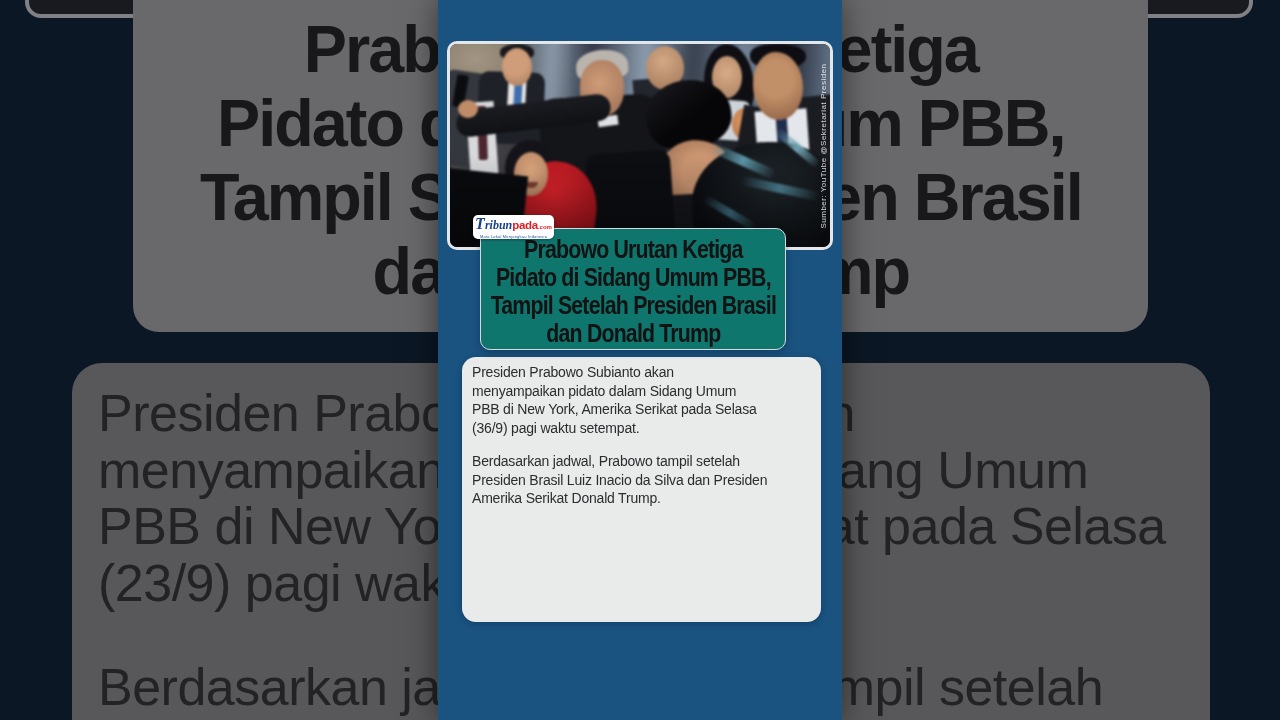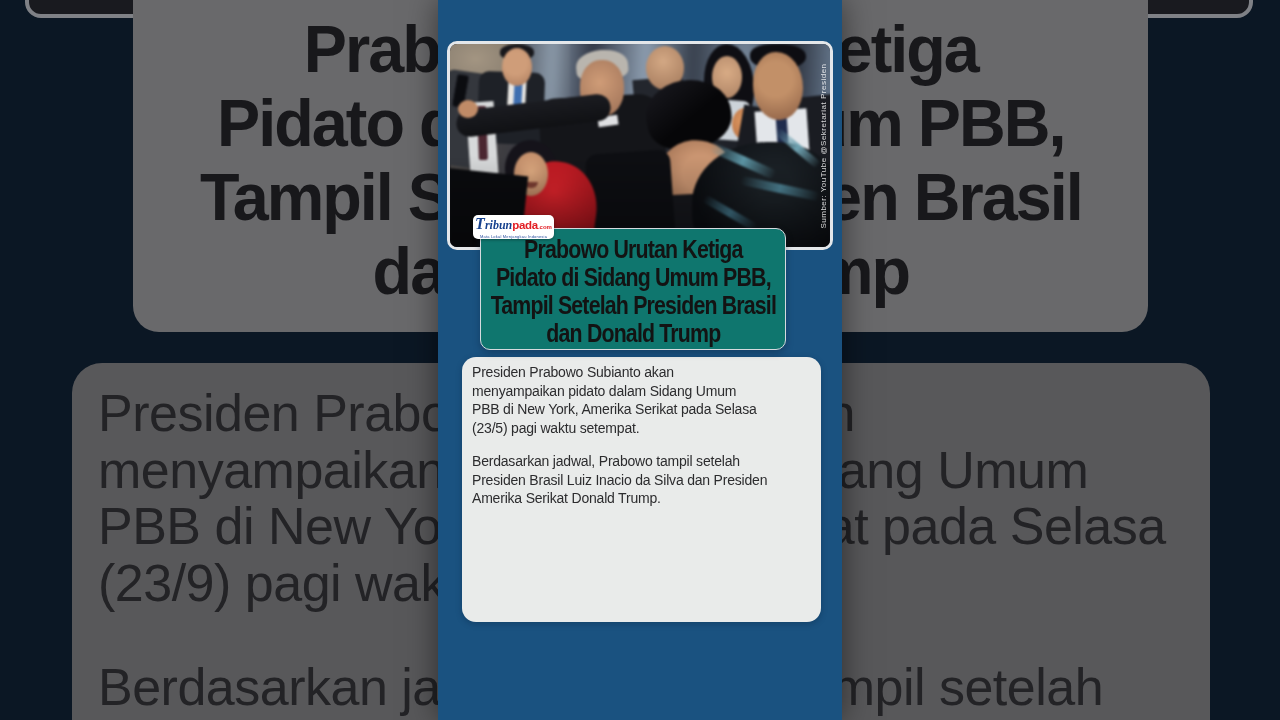--- a/index.html
+++ b/index.html
@@ -237,20 +237,20 @@
       <div class="headline-text">Prabowo Urutan Ketiga
 Pidato di Sidang Umum PBB,
 Tampil Setelah Presiden Brasil
 dan Donald Trump</div>
     </div>
 
     <div class="body-box">
       <p>Presiden Prabowo Subianto akan
 menyampaikan pidato dalam Sidang Umum
 PBB di New York, Amerika Serikat pada Selasa
-(23/5) pagi waktu setempat.</p>
+(36/9) pagi waktu setempat.</p>
       <p>Berdasarkan jadwal, Prabowo tampil setelah
 Presiden Brasil Luiz Inacio da Silva dan Presiden
 Amerika Serikat Donald Trump.</p>
     </div>
 
   </div>
 </div>
 
 </body></html>

